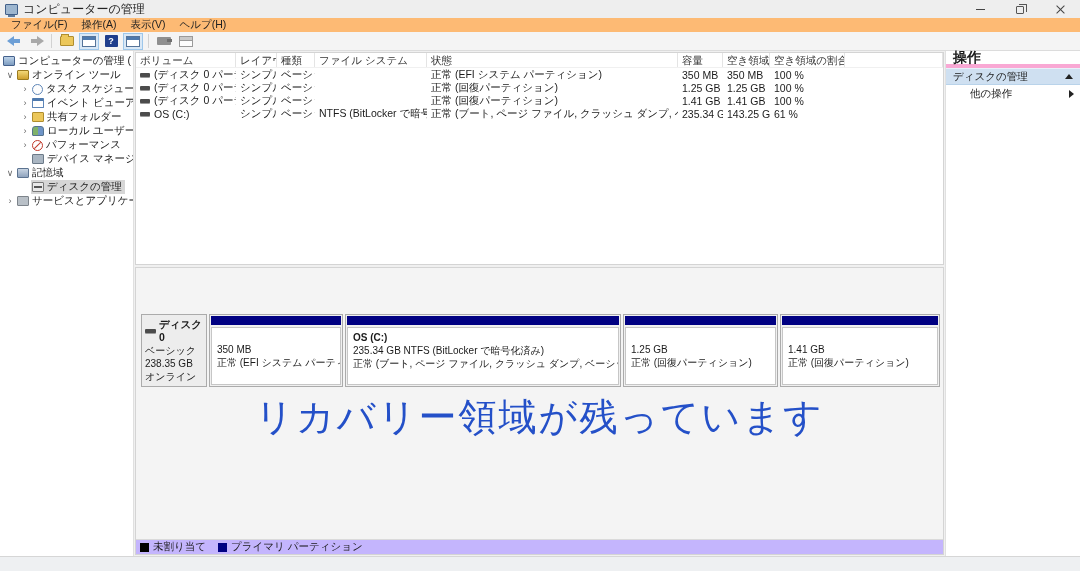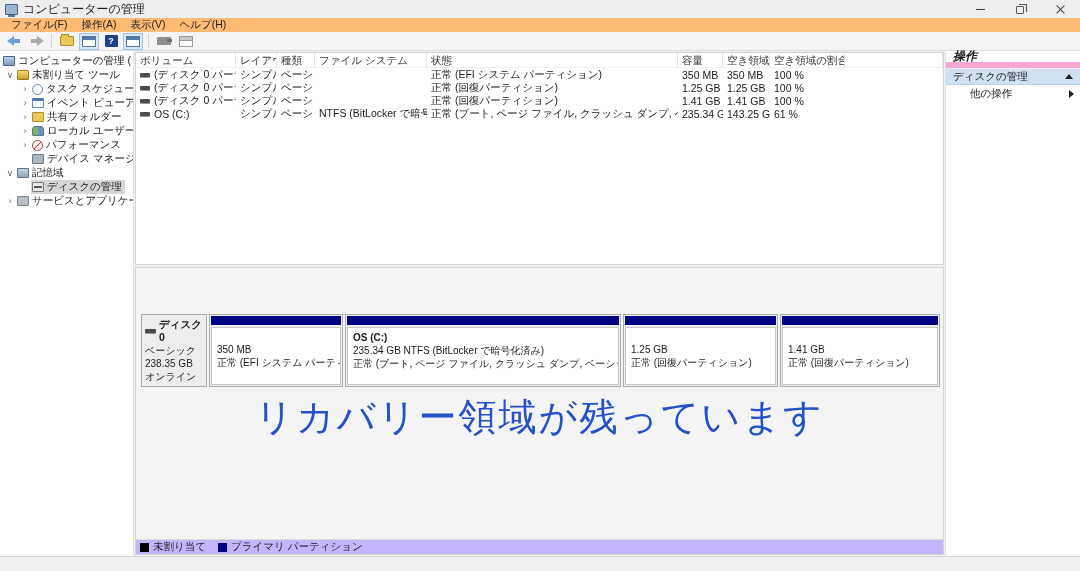--- a/index.html
+++ b/index.html
@@ -98,21 +98,21 @@
 
   .annotation { position:absolute; top:124px; left:0; right:0; text-align:center; font-size:38px; letter-spacing:2px; color:#2450c8; white-space:nowrap; }
 
   .legend { position:absolute; left:0; right:0; bottom:0; height:15px; background:#c4b5fd; border-top:1px solid #dadada; display:flex; align-items:center; gap:4px; padding-left:4px; font-size:10.5px; }
   .swatch { width:9px; height:9px; flex:0 0 auto; }
   .swatch.unalloc { background:#000000; }
   .swatch.primary { background:#000082; margin-left:8px; }
 
   
   .actions-panel { width:135px; background:#fff; border-left:1px solid #e0e0e0; flex:0 0 auto; }
-  .ap-title { height:17px; display:flex; align-items:center; padding:0 7px; font-weight:bold; font-size:12px; border-bottom:6px solid #f9a8d4;font-style:italic; }
+  .ap-title { height:17px; display:flex; align-items:center; padding:0 7px; font-weight:bold; font-size:14px; border-bottom:4px solid #f9a8d4; }
   .ap-group { height:17px; display:flex; align-items:center; justify-content:space-between; padding:0 7px; font-size:10.5px; background:linear-gradient(#dcearab,#cfe0f1); background:#cfe0f1; border-top:1px solid #e8f1fa; border-bottom:1px solid #b9d3ea; }
   .tri-up { width:0; height:0; border-left:4px solid transparent; border-right:4px solid transparent; border-bottom:5px solid #222; }
   .ap-more { height:17px; display:flex; align-items:center; justify-content:space-between; padding:0 6px 0 24px; font-size:10.5px; }
   .tri-right { width:0; height:0; border-top:4px solid transparent; border-bottom:4px solid transparent; border-left:5px solid #222; }
 
   .bottom-strip { height:15px; background:#eef0f2; border-top:1px solid #d6d6d6; flex:0 0 auto; }
 </style>
 </head>
 <body>
 
@@ -182,21 +182,21 @@
       <div class="tree-item lvl0">
         <span class="tree-node">
             <span class="t-icon ti-computer"></span>
             <span>コンピューターの管理 (ローカル)</span>
           </span>
       </div>
       <div class="tree-item lvl1">
         <span class="expander">∨</span>
         <span class="tree-node">
             <span class="t-icon ti-tools"></span>
-            <span>未割り当て ツール</span>
+            <span>オンライン ツール</span>
           </span>
       </div>
       <div class="tree-item lvl2">
         <span class="expander">›</span>
         <span class="tree-node">
             <span class="t-icon ti-clock"></span>
             <span>タスク スケジューラ</span>
           </span>
       </div>
       <div class="tree-item lvl2">

